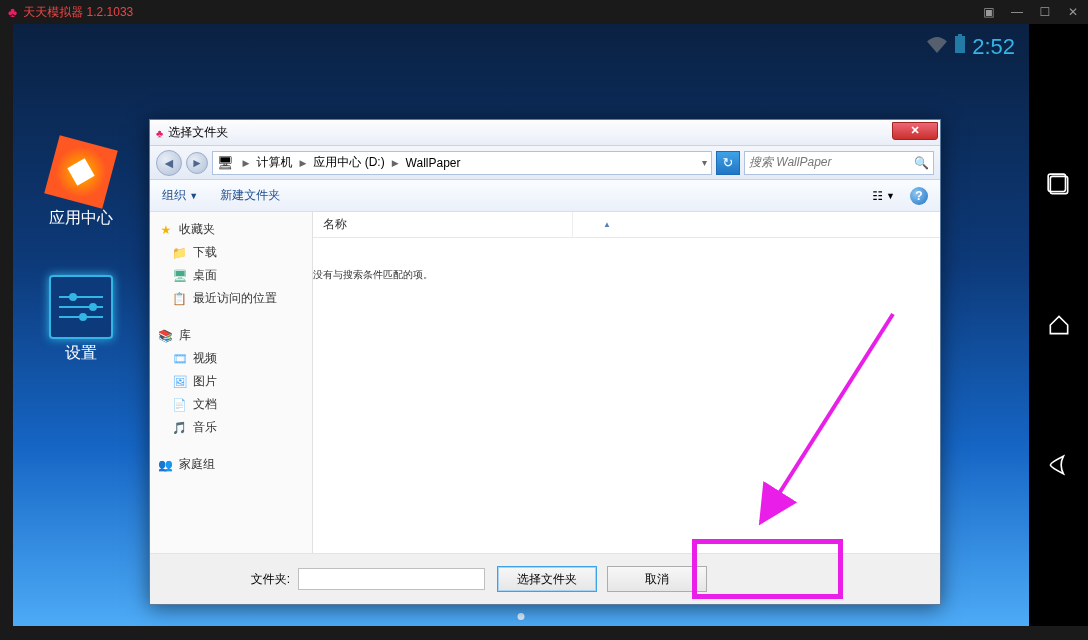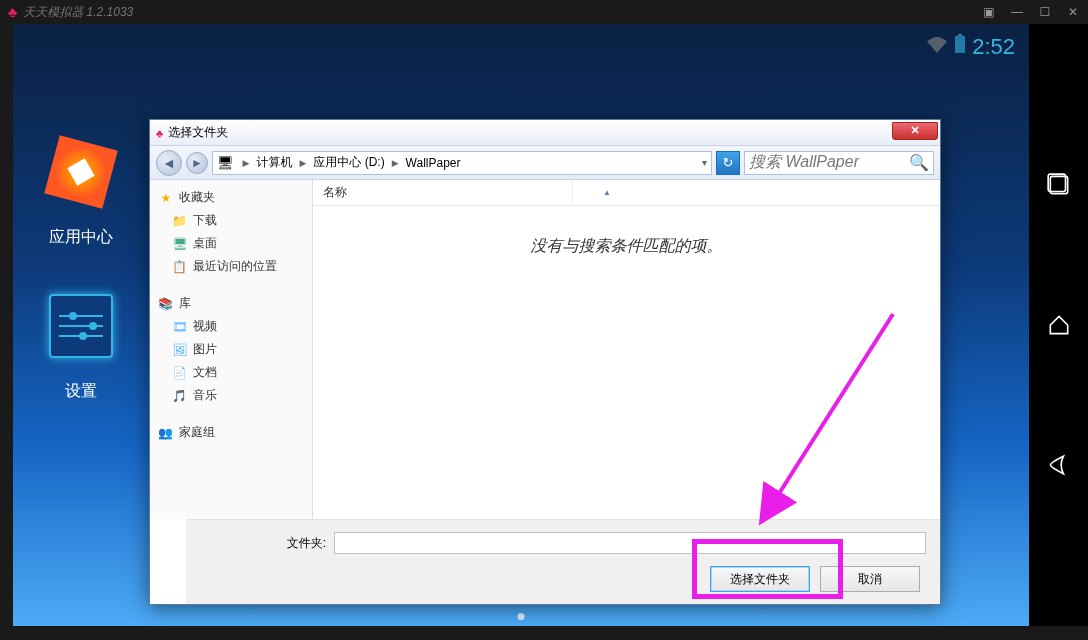--- a/index.html
+++ b/index.html
@@ -1,38 +1,38 @@
 <!DOCTYPE html>
 <html><head>
 <meta charset="utf-8">
 <style>
 * { margin:0; padding:0; box-sizing:border-box; font-family:"Microsoft YaHei","Segoe UI",sans-serif; }
 body { width:1088px; height:640px; background:#1a1a1a; overflow:hidden; position:relative; }
 
 
 .emu-titlebar { height:24px; background:#1a1a1a; display:flex; align-items:center; padding:0 8px; color:#aaa; font-size:12px; }
 .emu-logo { color:#e91e63; margin-right:6px; font-size:14px; }
-.emu-title { color:#737373;font-style:italic; }
+.emu-title { color:#ef4444; }
 .emu-winbtns { margin-left:auto; display:flex; gap:14px; color:#999; }
 .emu-winbtn { width:14px; height:14px; display:flex; align-items:center; justify-content:center; cursor:pointer; }
 
 
 .android-vp { position:absolute; top:24px; left:13px; right:59px; bottom:14px; background:linear-gradient(180deg,#0a2142 0%, #0d3a7a 40%, #1565c4 70%, #4dabf7 100%); overflow:hidden; }
 .status-bar { position:absolute; top:10px; right:14px; display:flex; align-items:center; gap:6px; color:#33B5E5; font-size:22px; }
 .wifi-ic, .batt-ic { opacity:.6; color:#888; }
 .clock { color:#33B5E5; font-weight:400; }
 
 
 .navbar { position:absolute; right:0; top:24px; width:59px; bottom:14px; background:#000; display:flex; flex-direction:column; align-items:center; justify-content:center; gap:110px; }
 .navbtn { width:30px; height:30px; color:#fff; display:flex; align-items:center; justify-content:center; }
 .navbtn svg { width:26px; height:26px; fill:none; stroke:#fff; stroke-width:1.5; }
 
 
 .homecol { position:absolute; left:18px; top:116px; display:flex; flex-direction:column; gap:46px; align-items:center; width:100px; }
-.homeicon { display:flex; flex-direction:column; align-items:center; gap:23px; color:#fff; font-size:16px; }
+.homeicon { display:flex; flex-direction:column; align-items:center; gap:4px; color:#fff; font-size:16px; }
 .ico-box { width:64px; height:64px; display:flex; align-items:center; justify-content:center; }
 .appcenter-ico { background:radial-gradient(circle,#ff9800 20%,#ff5722 60%); width:60px; height:60px; position:relative; transform:rotate(15deg); }
 .appcenter-ico::before { content:""; position:absolute; width:20px; height:20px; background:#fff; top:20px; left:20px; transform:rotate(45deg); }
 .settings-ico { width:70px; height:64px; border:2px solid #33b5e5; border-radius:4px; background:#0d3a7a; display:flex; flex-direction:column; justify-content:center; gap:8px; padding:8px; box-shadow:0 0 10px #33b5e5; }
 .slider-line { height:2px; background:#33b5e5; position:relative; }
 .slider-line::after { content:""; position:absolute; width:8px; height:8px; background:#33b5e5; border-radius:50%; top:-3px; }
 .slider-line:nth-child(1)::after { left:10px; }
 .slider-line:nth-child(2)::after { left:30px; }
 .slider-line:nth-child(3)::after { left:20px; }
 .browser-ico { width:56px; height:56px; border-radius:50%; background:radial-gradient(circle at 30% 30%, #5dade2, #1b4f72); position:relative; overflow:hidden; }
@@ -50,21 +50,21 @@
 .win-close { margin-left:auto; width:46px; height:18px; background:linear-gradient(180deg,#e67,#c9302c); border:1px solid #a02622; border-radius:0 0 3px 3px; margin-top:-4px; color:#fff; display:flex; align-items:center; justify-content:center; font-size:11px; font-weight:bold; }
 
 .addr-row { height:34px; background:linear-gradient(180deg,#f4f6fb,#e4ebf6); border-bottom:1px solid #c6d3e7; display:flex; align-items:center; padding:0 6px; gap:4px; }
 .navarrow { width:26px; height:26px; border-radius:50%; background:radial-gradient(circle at 35% 35%,#e8eef6,#b0c0d8); border:1px solid #9baccb; display:flex; align-items:center; justify-content:center; color:#506890; font-size:14px; }
 .navarrow.fwd { width:22px; height:22px; font-size:12px; }
 .breadcrumb-box { flex:1; height:24px; background:#fff; border:1px solid #aec2de; display:flex; align-items:center; padding:0 4px; font-size:12px; gap:3px; }
 .bc-ico { font-size:13px; margin-right:2px;}
 .bc-seg {display:inline-block;}
 .bc-sep { color:#666; font-size:9px; margin:0 4px;}
 .refresh-btn { width:24px; height:24px; background:linear-gradient(180deg,#3ea2e8,#2176c3); border:1px solid #1e6cb8; color:#fff; display:flex; align-items:center; justify-content:center; font-size:13px; }
-.search-box { width:190px; height:24px; background:#fff; border:1px solid #aec2de; display:flex; align-items:center; padding:0 4px; font-size:16px; color:#777; font-style:italic; }
+.search-box { width:190px; height:24px; background:#fff; border:1px solid #aec2de; display:flex; align-items:center; padding:0 4px; font-size:12px; color:#777; font-style:italic; }
 .search-btn { margin-left:auto; color:#3a7; font-style:normal;}
 
 .toolbar-row { height:32px; background:linear-gradient(180deg,#fafcff,#eaf0fa); border-bottom:1px solid #d6dfef; display:flex; align-items:center; padding:0 12px; font-size:12px; gap:22px; }
 .tool-link { color:#1b4d8d; }
 .tool-right { margin-left:auto; display:flex; gap:10px; align-items:center; }
 .view-btn { padding:2px 4px; border:1px solid transparent; display:flex; align-items:center; gap:3px;}
 .help-ico { width:18px; height:18px; border-radius:50%; background:radial-gradient(circle at 35% 35%,#8fc7f4,#1d72c4); color:#fff; display:flex; align-items:center; justify-content:center; font-size:12px; font-weight:bold;}
 
 .body-split { flex:1; display:flex; min-height:0; }
 .tree-pane { width:163px; background:#fafafa; border-right:1px solid #e0e0e0; padding:6px 4px; font-size:12px; overflow:auto; }
@@ -81,23 +81,23 @@
 .home { color:#2a8;}
 
 .list-pane { flex:1; background:#fff; display:flex; flex-direction:column; }
 .col-headers { height:26px; border-bottom:1px solid #e8e8e8; display:flex; align-items:center; font-size:12px; color:#333; }
 .col { padding:0 10px; border-right:1px solid #eee; height:100%; display:flex; align-items:center;}
 .col.name { width:260px;text-align:right;}
 .col.date { width:120px;}
 .col.type { width:120px;}
 .col.size { flex:1; border-right:none;}
 .sort-arrow { font-size:8px; color:#5a7eb8; margin:0 auto; position:absolute; left:290px;}
-.empty-msg { text-align:center; color:#333; font-size:16px; margin-top:30px;font-style:italic; }
-
-.footer { border-top:1px solid #e3e3e3; background:#f0f0f0; padding:12px 14px; display:flex; flex-direction:column; gap:12px;margin-left:36px;}
+.empty-msg { color:#333; font-size:10px; margin-top:30px; }
+
+.footer { border-top:1px solid #e3e3e3; background:#f0f0f0; padding:12px 14px; display:flex; flex-direction:row; gap:12px;}
 .folder-row { display:flex; align-items:center; gap:8px; font-size:12px;}
 .folder-row label { width:126px; text-align:right;}
 .folder-input { flex:1; height:22px; border:1px solid #bfbfbf; background:#fff; padding:0 4px;}
 .btn-row { display:flex; justify-content:flex-end; gap:10px; padding-right:6px;}
 .win-btn { min-width:100px; height:26px; border:1px solid #acacac; background:linear-gradient(180deg,#f7f7f7,#e6e6e6); font-size:12px; display:flex; align-items:center; justify-content:center; cursor:pointer;}
 .win-btn.primary { border:1px solid #3ea2e8; box-shadow:0 0 0 1px #a7d3f5 inset;}
 
 
 .highlight-box { position:absolute; border:5px solid #e91ee9; pointer-events:none; }
 .arrow-svg { position:absolute; pointer-events:none; }
@@ -175,20 +175,28 @@
         <span class="bc-seg">WallPaper</span>
         <span style="margin-left:auto;color:#666;font-size:10px">▾</span>
       </div>
       <div class="refresh-btn">↻</div>
       <div class="search-box">
         <span>搜索 WallPaper</span>
         <span class="search-btn">🔍</span>
       </div>
     </div>
 
+    <div class="toolbar-row">
+      <span class="tool-link"><span>组织</span> <span style="font-size:9px">▼</span></span>
+      <span class="tool-link">新建文件夹</span>
+      <div class="tool-right">
+        <span class="view-btn">☷ <span style="font-size:9px">▼</span></span>
+        <span class="help-ico">?</span>
+      </div>
+    </div>
 
     <div class="body-split">
       <div class="tree-pane">
         <div class="tree-group">
           <div class="tree-head">
               <span class="ticon star">★</span>
               <span>收藏夹</span>
             </div>
           <div class="tree-item">
               <span class="ticon folder">📁</span>

